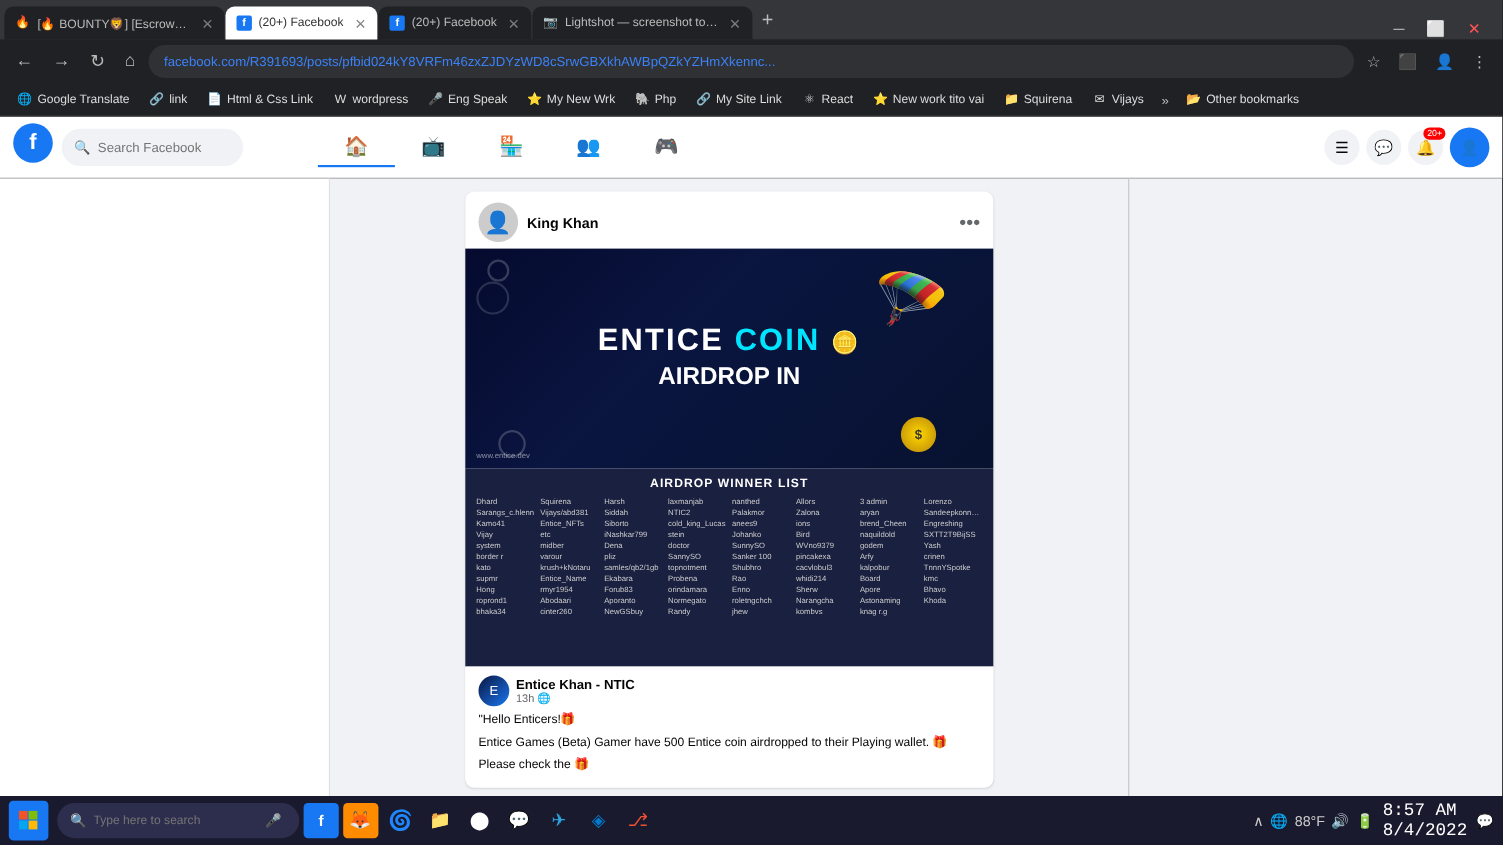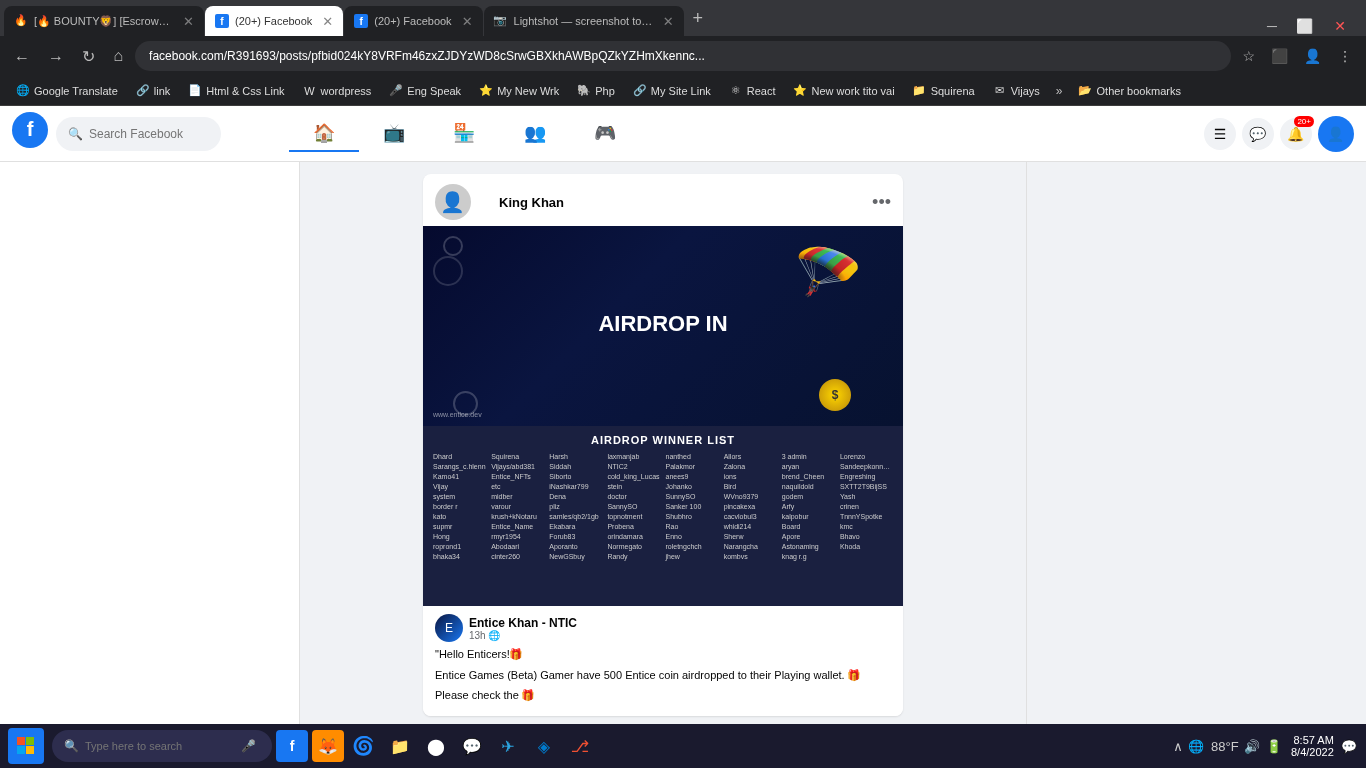--- a/index.html
+++ b/index.html
@@ -12,39 +12,39 @@
     .tab-favicon { width: 14px; height: 14px; border-radius: 2px; flex-shrink: 0; }
     .tab-title { overflow: hidden; text-overflow: ellipsis; flex: 1; }
     .tab-close { margin-left: 4px; opacity: 0.6; font-size: 13px; cursor: pointer; }
     .tab-new { background: none; border: none; color: #bbb; font-size: 18px; padding: 0 8px; cursor: pointer; align-self: center; }
     .window-controls { margin-left: auto; display: flex; align-items: center; gap: 4px; padding-right: 8px; }
     .win-btn { background: none; border: none; color: #bbb; font-size: 14px; cursor: pointer; padding: 2px 8px; }
 
     
     .nav-bar { display: flex; align-items: center; height: 40px; background: #202124; padding: 0 8px; gap: 6px; }
     .nav-btn { background: none; border: none; color: #bbb; font-size: 16px; cursor: pointer; padding: 4px 6px; border-radius: 50%; }
-    .address-bar { flex: 1; background: #303135; border: none; border-radius: 20px; color: #ffffff; font-size: 12px; padding: 6px 14px; height: 30px; outline: none; }
+    .address-bar { flex: 1; background: #303135; border: none; border-radius: 20px; color: #3b82f6; font-size: 12px; padding: 6px 14px; height: 30px; outline: none; }
     .nav-actions { display: flex; align-items: center; gap: 4px; }
     .nav-icon-btn { background: none; border: none; color: #bbb; font-size: 14px; cursor: pointer; padding: 4px 6px; border-radius: 50%; }
 
     
     .bookmarks-bar { display: flex; align-items: center; height: 30px; background: #202124; padding: 0 8px; gap: 2px; border-bottom: 1px solid #3c3c3c; overflow: hidden; }
     .bookmark-item { display: flex; align-items: center; gap: 4px; padding: 2px 8px; border-radius: 12px; cursor: pointer; white-space: nowrap; color: #ddd; font-size: 11px; }
     .bookmark-icon { width: 14px; height: 14px; flex-shrink: 0; display: inline-flex; align-items: center; justify-content: center; }
     .bookmarks-more { background: none; border: none; color: #bbb; font-size: 12px; cursor: pointer; padding: 2px 6px; }
 
     
     .fb-left-sidebar { width: 64px; background: #fff; height: 100%; border-right: 1px solid #e0e0e0; display: flex; flex-direction: column; align-items: center; padding: 8px 0; }
     .fb-logo { width: 36px; height: 36px; background: #1877f2; border-radius: 50%; display: flex; align-items: center; justify-content: center; color: #fff; font-weight: bold; font-size: 20px; margin-bottom: 8px; }
 
     
     .post-card { background: #fff; border-radius: 8px; width: 480px; box-shadow: 0 1px 2px rgba(0,0,0,0.1); margin-bottom: 12px; }
     .post-header { display: flex; align-items: center; padding: 10px 12px 6px; gap: 8px; }
     .post-avatar { width: 36px; height: 36px; border-radius: 50%; background: #ccc; display: flex; align-items: center; justify-content: center; font-size: 14px; color: #666; flex-shrink: 0; }
-    .post-author-info { flex: 1; margin-left: 20px; }
+    .post-author-info { flex: 1; }
     .post-author-name { font-weight: bold; font-size: 13px; color: #050505; }
     .post-time { font-size: 11px; color: #65676b; }
     .post-menu { color: #65676b; font-size: 18px; cursor: pointer; }
     .post-text { padding: 0 12px 8px; font-size: 12px; color: #050505; line-height: 1.5; }
     .entice-coin-img { width: 100%; height: 200px; background: linear-gradient(135deg, #050a2e 0%, #0a1540 40%, #071230 100%); display: flex; flex-direction: column; align-items: center; justify-content: center; position: relative; }
 
     
     .airdrop-winner-img { width: 100%; min-height: 180px; background: #1a2040; display: flex; flex-direction: column; align-items: center; padding: 8px; }
     .airdrop-title { color: #fff; font-size: 11px; font-weight: bold; margin-bottom: 6px; letter-spacing: 1px; }
     .airdrop-grid { display: grid; grid-template-columns: repeat(8, 1fr); gap: 1px; width: 100%; }
@@ -64,21 +64,21 @@
     .fb-top-right { margin-left: auto; display: flex; align-items: center; gap: 6px; }
     .fb-circle-btn { width: 32px; height: 32px; border-radius: 50%; background: #f0f2f5; display: flex; align-items: center; justify-content: center; cursor: pointer; font-size: 14px; color: #050505; }
 
     
     .taskbar { height: 44px; background: #1a1a2e; display: flex; align-items: center; padding: 0 8px; gap: 4px; position: fixed; bottom: 0; left: 0; width: 1366px; z-index: 100; }
     .taskbar-start { width: 36px; height: 36px; background: #1877f2; display: flex; align-items: center; justify-content: center; border-radius: 4px; cursor: pointer; margin-right: 4px; }
     .taskbar-search { background: #2d2d4e; border-radius: 20px; display: flex; align-items: center; padding: 4px 12px; gap: 6px; height: 32px; min-width: 220px; }
     .taskbar-search input { background: none; border: none; color: #fff; font-size: 11px; outline: none; width: 150px; }
     .taskbar-app-icon { width: 32px; height: 32px; border-radius: 4px; display: flex; align-items: center; justify-content: center; cursor: pointer; font-size: 16px; }
     .taskbar-right { margin-left: auto; display: flex; align-items: center; gap: 8px; }
-    .taskbar-time { color: #fff; font-size: 11px; text-align: right; }
+    .taskbar-time { color: #fff; font-size: 16px; text-align: left; font-family: Liberation Mono, monospace; }
     .taskbar-systray { display: flex; align-items: center; gap: 6px; }
     .tray-icon { color: #ccc; font-size: 13px; cursor: pointer; }
     .tray-text { color: #ccc; font-size: 13px; }
 
     
     .status-bar { height: 18px; background: #fff; border-top: 1px solid #e0e0e0; display: flex; align-items: center; padding: 0 8px; font-size: 10px; color: #333; overflow: hidden; white-space: nowrap; text-overflow: ellipsis; }
 
     .page-wrapper { display: flex; flex-direction: column; height: 768px; }
     .content-area { flex: 1; display: flex; flex-direction: column; overflow: hidden; }
     .fb-page-content { flex: 1; display: flex; overflow: hidden; }
@@ -236,20 +236,24 @@
           </div>
 
 
           <div class="entice-coin-img">
             <div style="position:relative; width:100%; height:100%; display:flex; flex-direction:column; align-items:center; justify-content:center; padding:20px;">
 
               <div style="position:absolute; top:10px; left:20px; width:20px; height:20px; border:2px solid rgba(255,255,255,0.2); border-radius:50%;"></div>
               <div style="position:absolute; top:30px; left:10px; width:30px; height:30px; border:2px solid rgba(255,255,255,0.15); border-radius:50%;"></div>
               <div style="position:absolute; bottom:10px; left:30px; width:25px; height:25px; border:2px solid rgba(255,255,255,0.2); border-radius:50%;"></div>
 
+              <div style="font-size:28px; font-weight:900; color:#fff; letter-spacing:2px; margin-bottom:4px;">
+                ENTICE <span style="color:#00e5ff;">COIN</span> 
+                <span style="font-size:20px;">🪙</span>
+              </div>
               <div style="font-size:22px; font-weight:700; color:#fff; margin-bottom:4px;">
                 AIRDROP IN
               </div>
 
               <div style="position:absolute; right:40px; top:15px; font-size:55px;">🪂</div>
 
               <div style="position:absolute; right:52px; bottom:15px; width:32px; height:32px; background:radial-gradient(circle, #ffd700, #b8860b); border-radius:50%; display:flex; align-items:center; justify-content:center; font-size:12px; font-weight:bold; color:#333;">$</div>
 
               <div style="position:absolute; bottom:8px; left:10px; font-size:7px; color:rgba(255,255,255,0.5);">www.entice.dev</div>
             </div>

